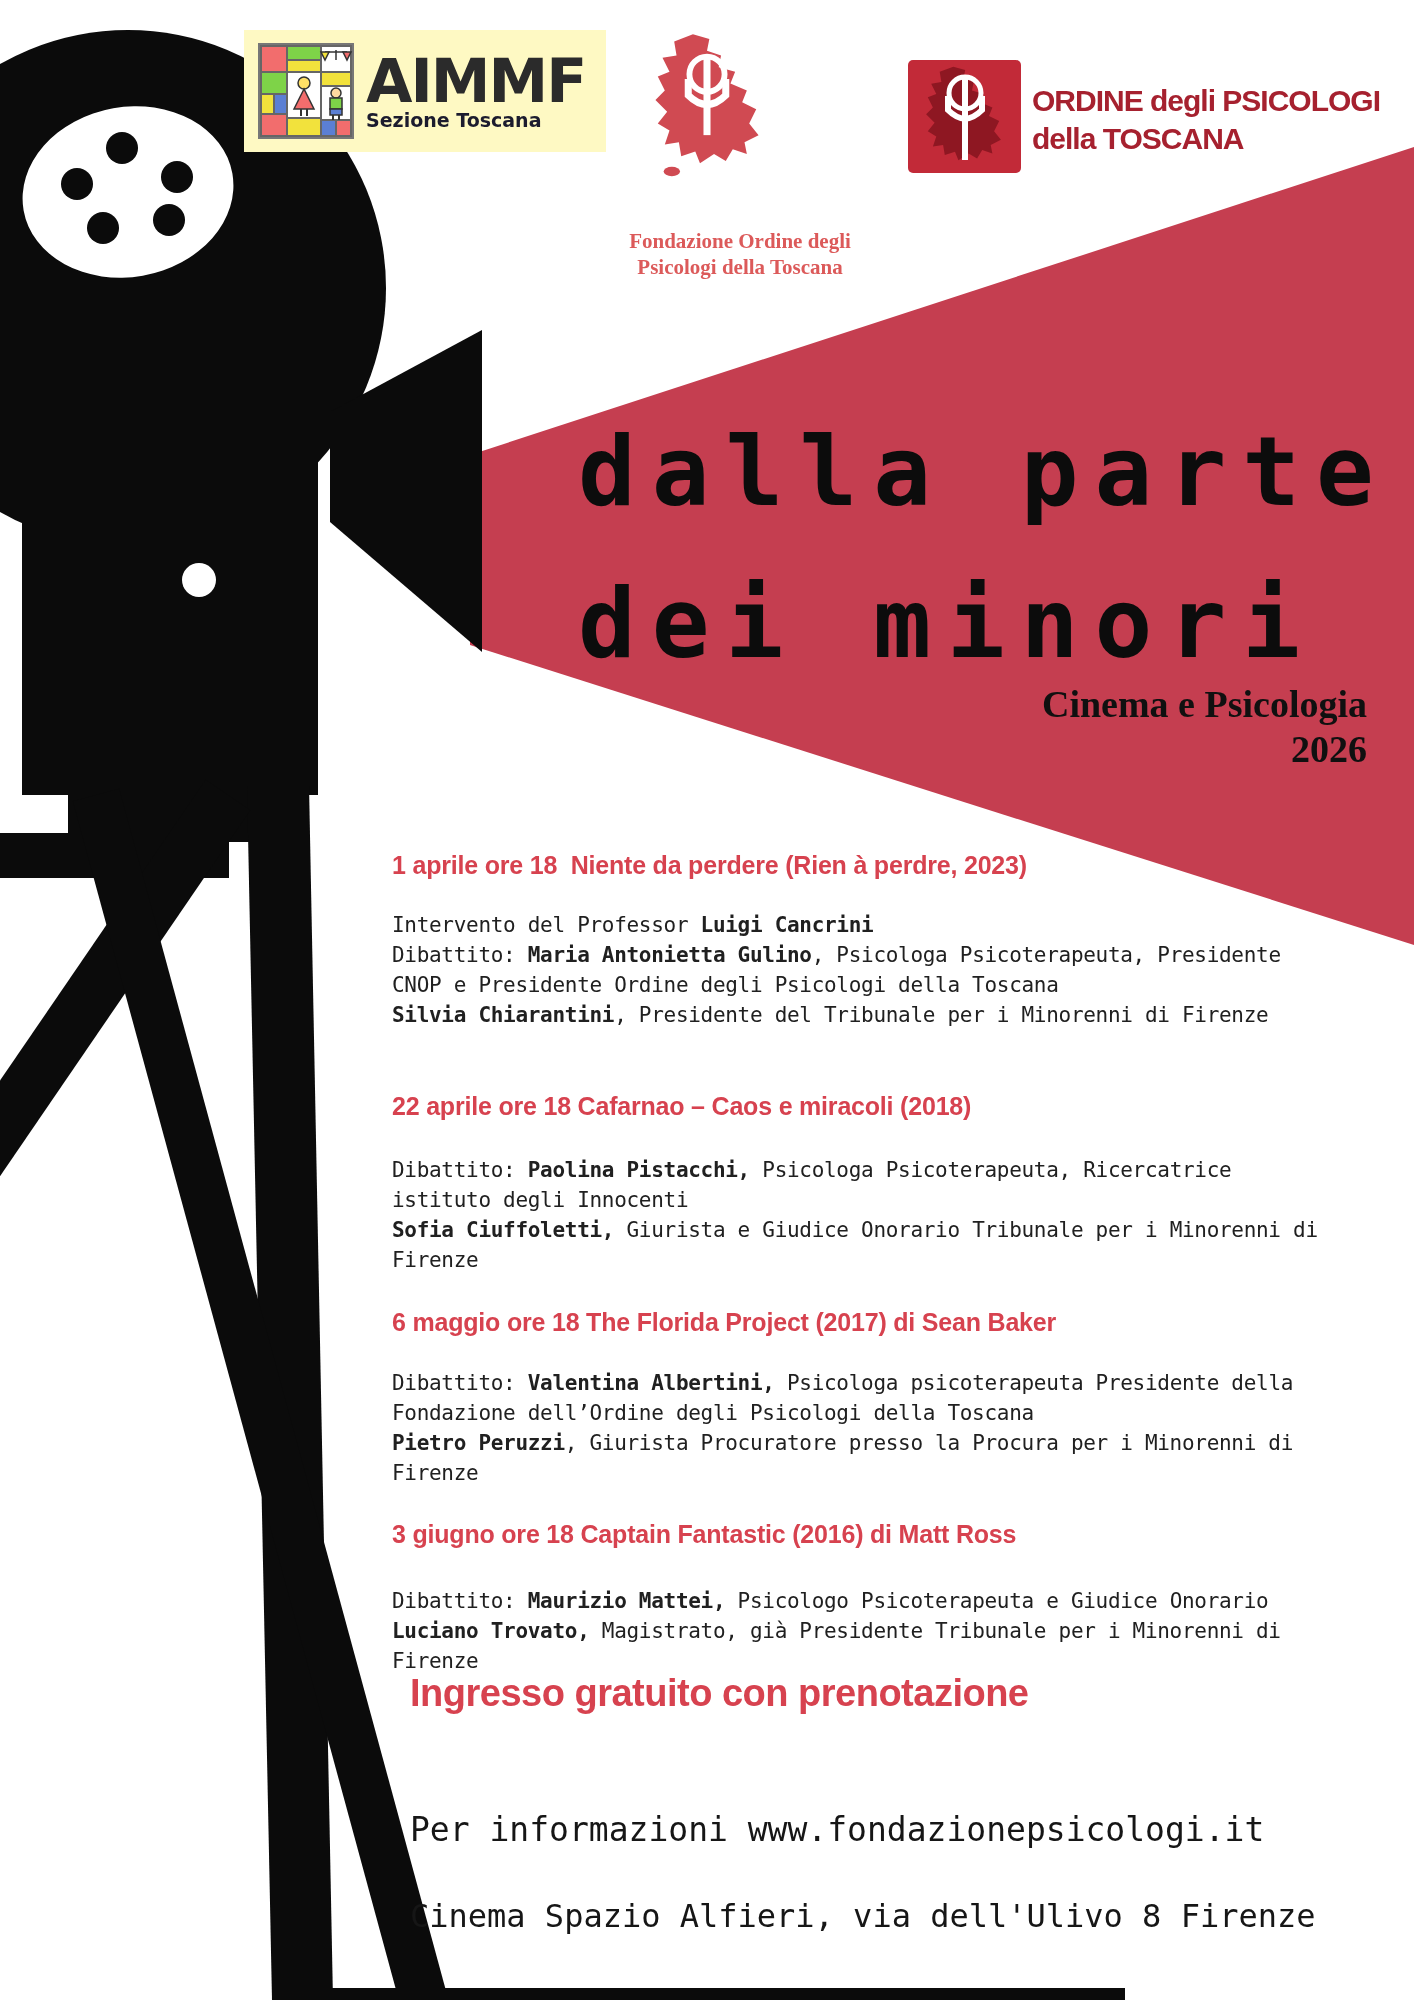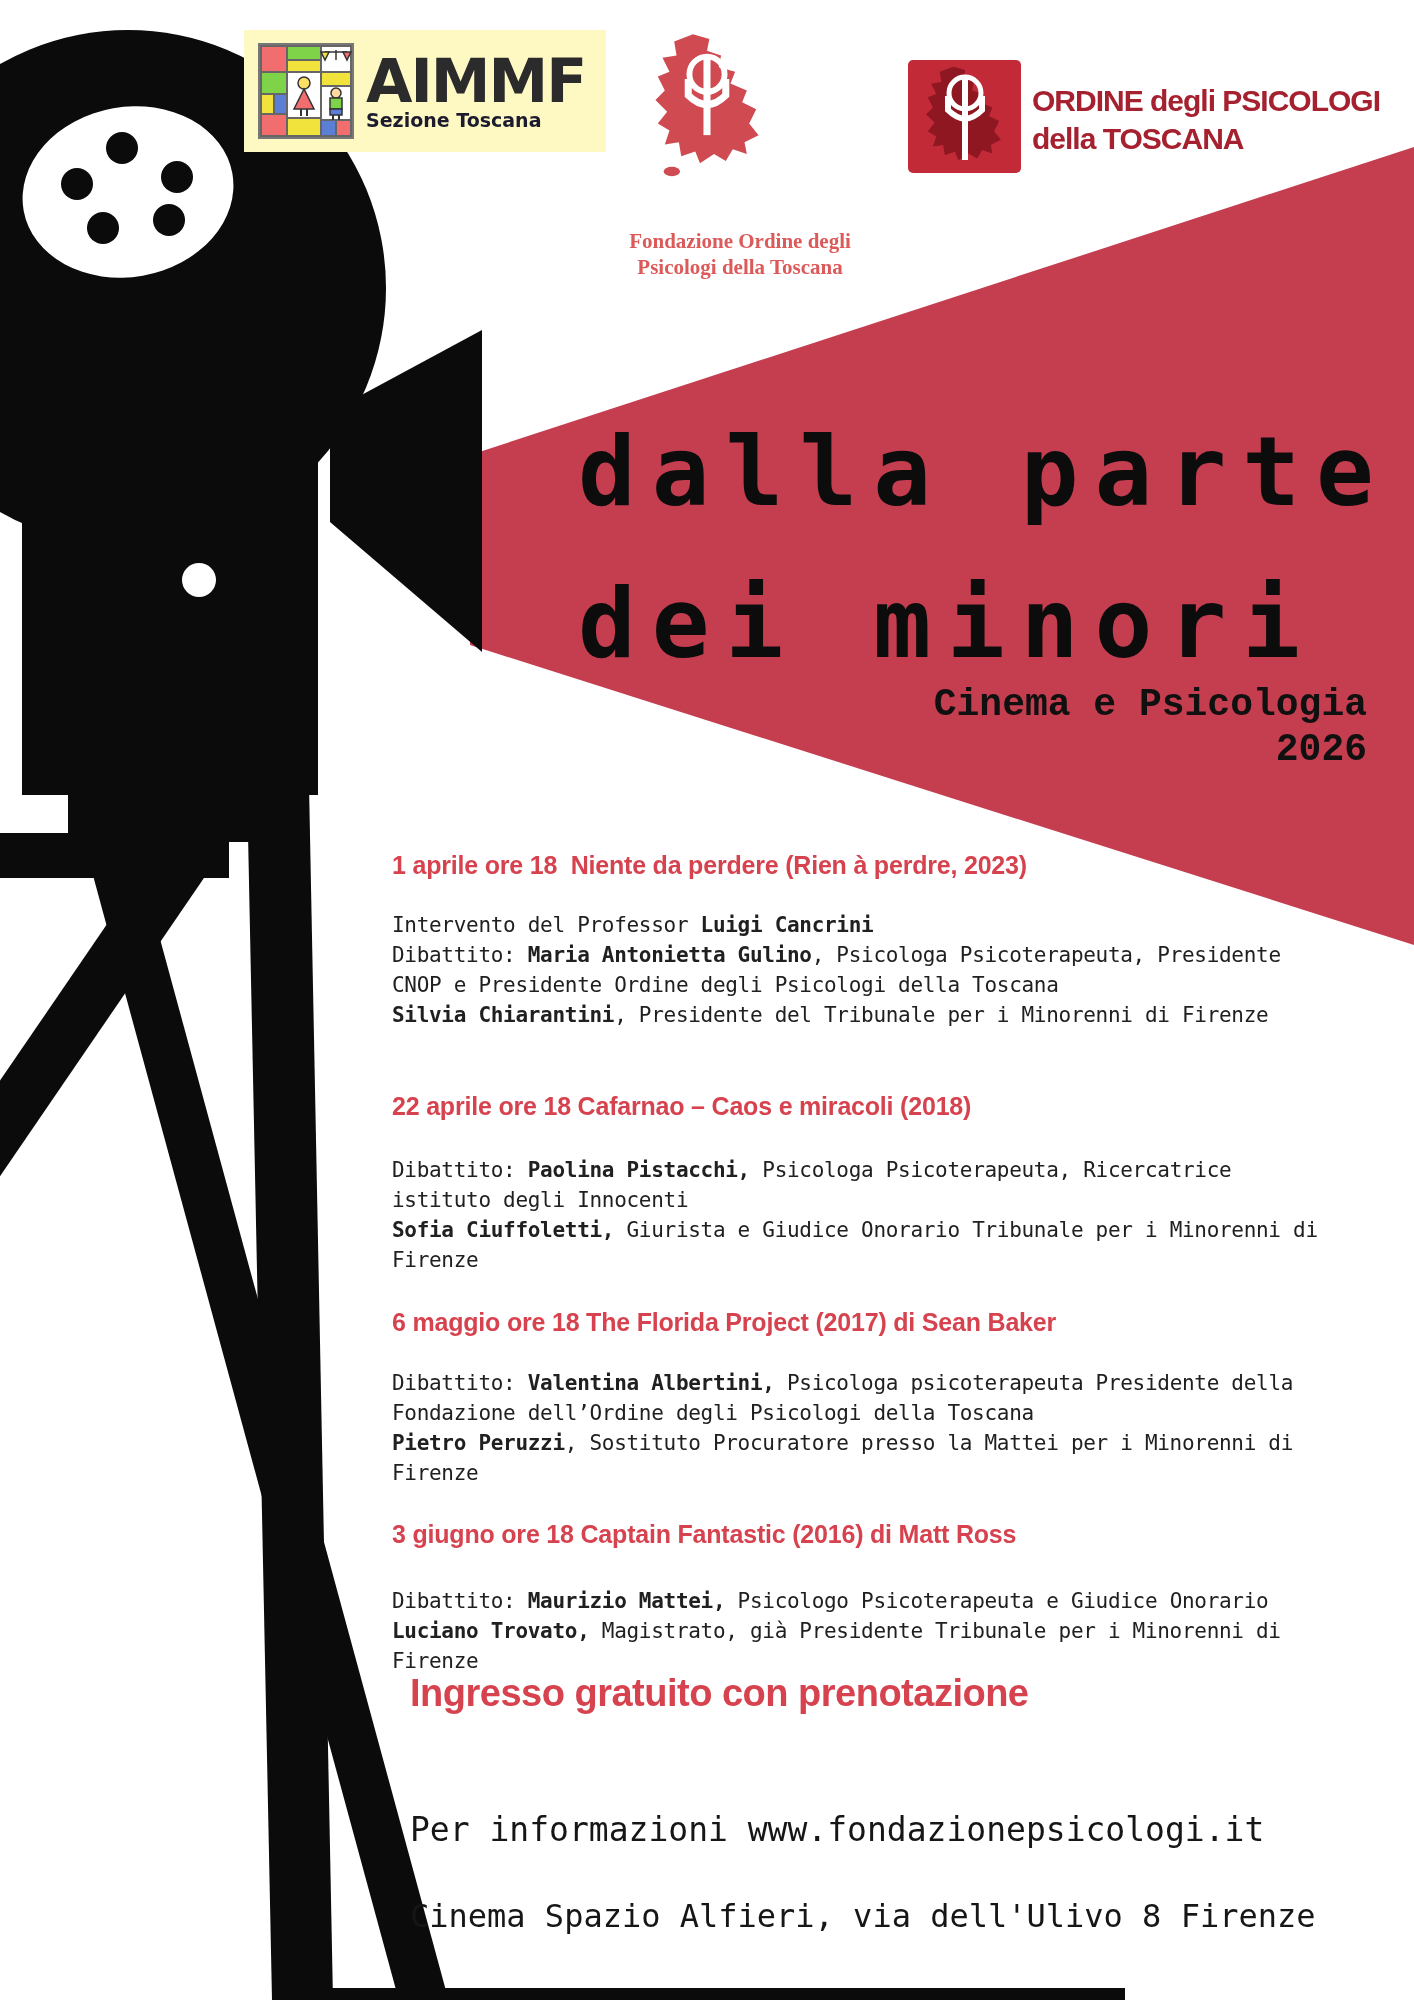--- a/index.html
+++ b/index.html
@@ -30,21 +30,21 @@
   .ordine-logo{position:absolute;left:908px;top:60px;z-index:5;}
   .ordine-text{position:absolute;left:1032px;top:82px;font-family:"Liberation Sans","DejaVu Sans",sans-serif;
     font-weight:bold;font-size:30px;line-height:38px;letter-spacing:-1px;color:var(--ordine-red);z-index:5;}
 
   
   .title-line{position:absolute;left:578px;font-weight:bold;font-size:96px;line-height:96px;
     letter-spacing:16px;color:#0c0c0c;white-space:pre;z-index:4;}
   .title-1{top:424px;}
   .title-2{top:576px;}
   .subtitle{position:absolute;right:47px;top:682px;text-align:right;z-index:4;
-    font-family:Liberation Mono, monospace;font-weight:bold;font-size:38px;
+    font-family:Liberation Serif, serif;font-weight:bold;font-size:38px;
     line-height:45px;color:#101010;letter-spacing:0px;}
 
   
   .event{position:absolute;left:392px;z-index:4;}
   .e1{top:851px;}.e2{top:1092px;}.e3{top:1308px;}.e4{top:1520px;}
   .event .heading{font-family:"Liberation Sans","DejaVu Sans",sans-serif;font-weight:bold;
     font-size:25px;line-height:29px;letter-spacing:-0.2px;color:var(--heading-red);white-space:pre;}
   .event .line{font-size:21px;line-height:30px;letter-spacing:-0.3px;color:var(--text-black);white-space:pre;}
   .seg{font-weight:normal;}
   .seg.b{font-weight:bold;}
@@ -205,21 +205,21 @@
     <div class="line"><span class="seg b">Sofia Ciuffoletti,</span><span class="seg"> Giurista e Giudice Onorario Tribunale per i Minorenni di</span></div>
     <div class="line"><span class="seg">Firenze</span></div>
   </div>
 </section>
 
 <section class="event e3">
   <div class="heading">6 maggio ore 18 The Florida Project (2017) di Sean Baker</div>
   <div class="dib">
     <div class="line"><span class="seg">Dibattito: </span><span class="seg b">Valentina Albertini,</span><span class="seg"> Psicologa psicoterapeuta Presidente della</span></div>
     <div class="line"><span class="seg">Fondazione dell’Ordine degli Psicologi della Toscana</span></div>
-    <div class="line"><span class="seg b">Pietro Peruzzi</span><span class="seg">, Sostituto Procuratore presso la Mattei per i Minorenni di</span></div>
+    <div class="line"><span class="seg b">Pietro Peruzzi</span><span class="seg">, Giurista Procuratore presso la Procura per i Minorenni di</span></div>
     <div class="line"><span class="seg">Firenze</span></div>
   </div>
 </section>
 
 <section class="event e4">
   <div class="heading">3 giugno ore 18 Captain Fantastic (2016) di Matt Ross</div>
   <div class="dib">
     <div class="line"><span class="seg">Dibattito: </span><span class="seg b">Maurizio Mattei,</span><span class="seg"> Psicologo Psicoterapeuta e Giudice Onorario</span></div>
     <div class="line"><span class="seg b">Luciano Trovato,</span><span class="seg"> Magistrato, già Presidente Tribunale per i Minorenni di</span></div>
     <div class="line"><span class="seg">Firenze</span></div>

